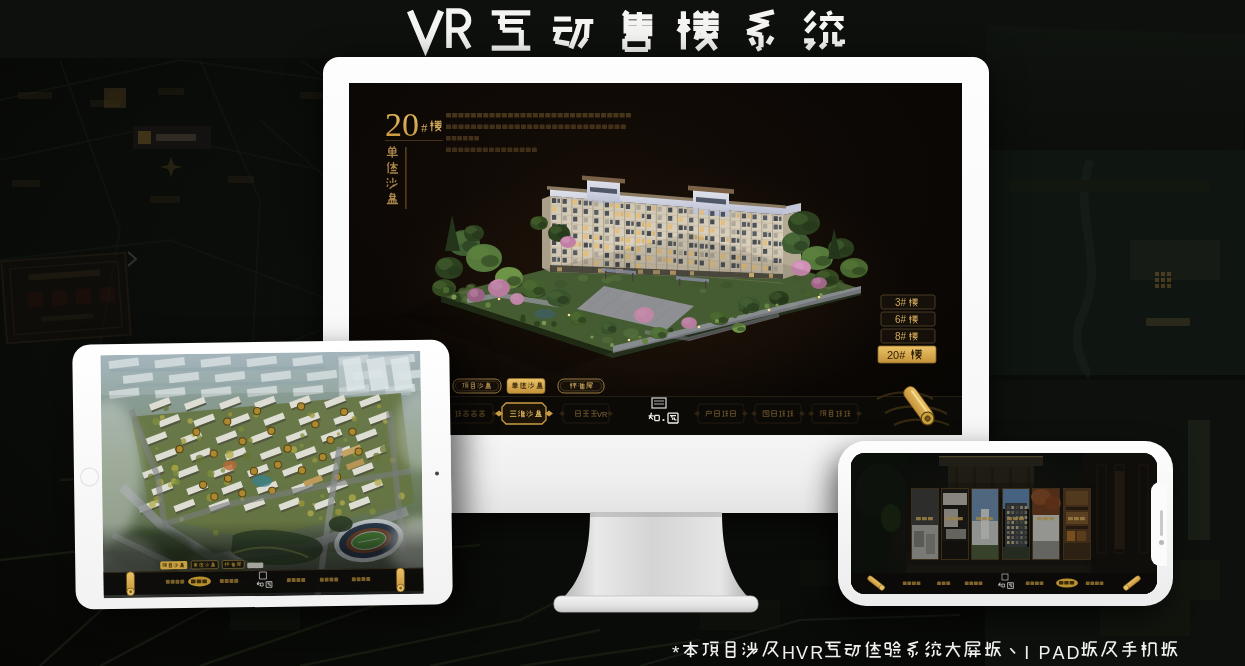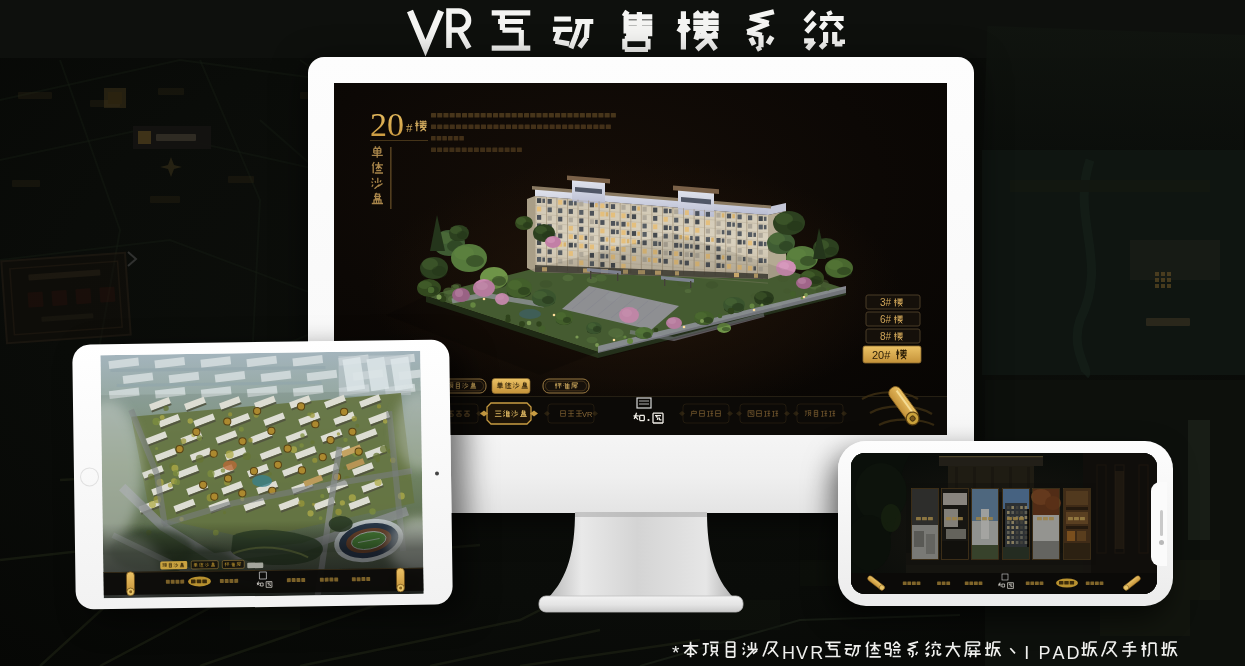--- a/index.html
+++ b/index.html
@@ -91,21 +91,21 @@
     <rect x="700" y="600" width="80" height="30" fill="#12160e" opacity="0.4"></rect>
     <rect x="800" y="560" width="70" height="26" fill="#12160e" opacity="0.35"></rect>
   </svg>
 
 <svg class="abs" style="left:403px;top:2px" width="470" height="60" viewBox="0 0 470 60">
     <path d="M7,9 L22.5,46 L38,9" stroke="#f4f4f2" stroke-width="6.5" fill="none"></path>
     <path d="M46,46 L46,9 L56,9 A9.5,9.5 0 0 1 56,28 L46,28 M56,28 L66,46" stroke="#f4f4f2" stroke-width="5.6" fill="none"></path>
     <path d="M88.7,10.9L127.3,10.9M99.4,10.9L99.4,28.1M99.4,28.1L118.3,28.1M118.3,28.1L118.3,46.2M88.7,46.2L127.3,46.2M95.1,19.5L120.0,19.5M151.2,17.0L167.9,17.0M149.9,27.3L169.2,27.3M156.7,27.3L152.4,39.3M152.4,39.3L166.2,41.9M172.2,19.5L190.3,19.5M184.3,19.5L183.4,35.9M183.4,35.9L176.5,45.3M177.4,19.5L173.1,33.3M173.1,33.3L167.9,46.2M224.4,9.2L221.0,14.4M223.1,13.5L223.1,31.6M223.1,14.8L249.3,14.8M236.4,10.1L236.4,31.6M223.1,20.8L249.3,20.8M223.1,26.4L249.3,26.4M223.1,31.6L249.3,31.6M221.8,36.7L221.8,47.5M221.8,36.7L245.0,36.7M245.0,36.7L245.0,47.5M221.8,47.5L245.0,47.5M280.4,9.2L280.4,47.5M274.9,19.5L286.9,19.5M280.4,22.1L275.7,29.9M280.4,22.1L286.0,29.0M290.3,13.9L315.7,13.9M302.8,9.2L302.8,25.6M292.9,9.7L295.5,13.1M311.8,9.7L309.3,13.1M290.3,20.4L315.7,20.4M290.3,26.4L315.7,26.4M296.4,26.4L292.9,37.6M292.1,34.2L314.9,34.2M298.9,28.1L312.7,47.5M313.6,29.9L293.8,47.5M370.9,9.7L346.8,15.7M346.8,15.7L365.7,21.3M365.7,21.3L344.2,29.9M344.2,29.9L358.9,33.3M358.0,33.3L358.0,45.3M358.0,45.3L353.7,47.5M347.7,35.9L351.1,42.8M369.2,34.6L364.9,41.9M411.0,9.7L402.4,19.5M411.9,20.4L403.3,29.9M401.1,38.9L411.0,38.9M411.0,38.9L404.2,47.1M425.7,9.2L427.4,13.1M417.1,16.5L440.7,16.5M423.1,20.4L417.9,26.9M432.5,20.4L439.0,26.9M422.6,29.9L422.6,41.0M422.6,41.0L417.5,45.8M431.7,29.9L431.7,41.9M431.7,41.9L439.4,41.9M439.4,41.9L439.4,37.6" stroke="#f4f4f2" stroke-width="5.2" fill="none"></path>
   </svg>
 
-<div class="abs" style="left:308px;top:57px;width:666px;height:560px;text-align:center;">
+<div class="abs" style="left:323px;top:57px;width:666px;height:560px;text-align:center;">
 
 <div class="abs" style="left:0;top:0;width:666px;height:456px;background:linear-gradient(180deg,#fdfdfd 0%,#f8f8f8 78%,#efefef 92%,#e4e4e4 100%);border-radius:16px;box-shadow:0 8px 34px rgba(0,0,0,0.65);"></div>
 
 <svg class="abs" style="left:230px;top:455px" width="206" height="102" viewBox="0 0 206 102">
       <defs>
         <linearGradient id="stg2" x1="0" y1="0" x2="1" y2="0">
           <stop offset="0%" stop-color="#b8b8b8"></stop>
           <stop offset="18%" stop-color="#e9e9e9"></stop>
           <stop offset="48%" stop-color="#d4d4d4"></stop>
           <stop offset="85%" stop-color="#e6e6e6"></stop>

